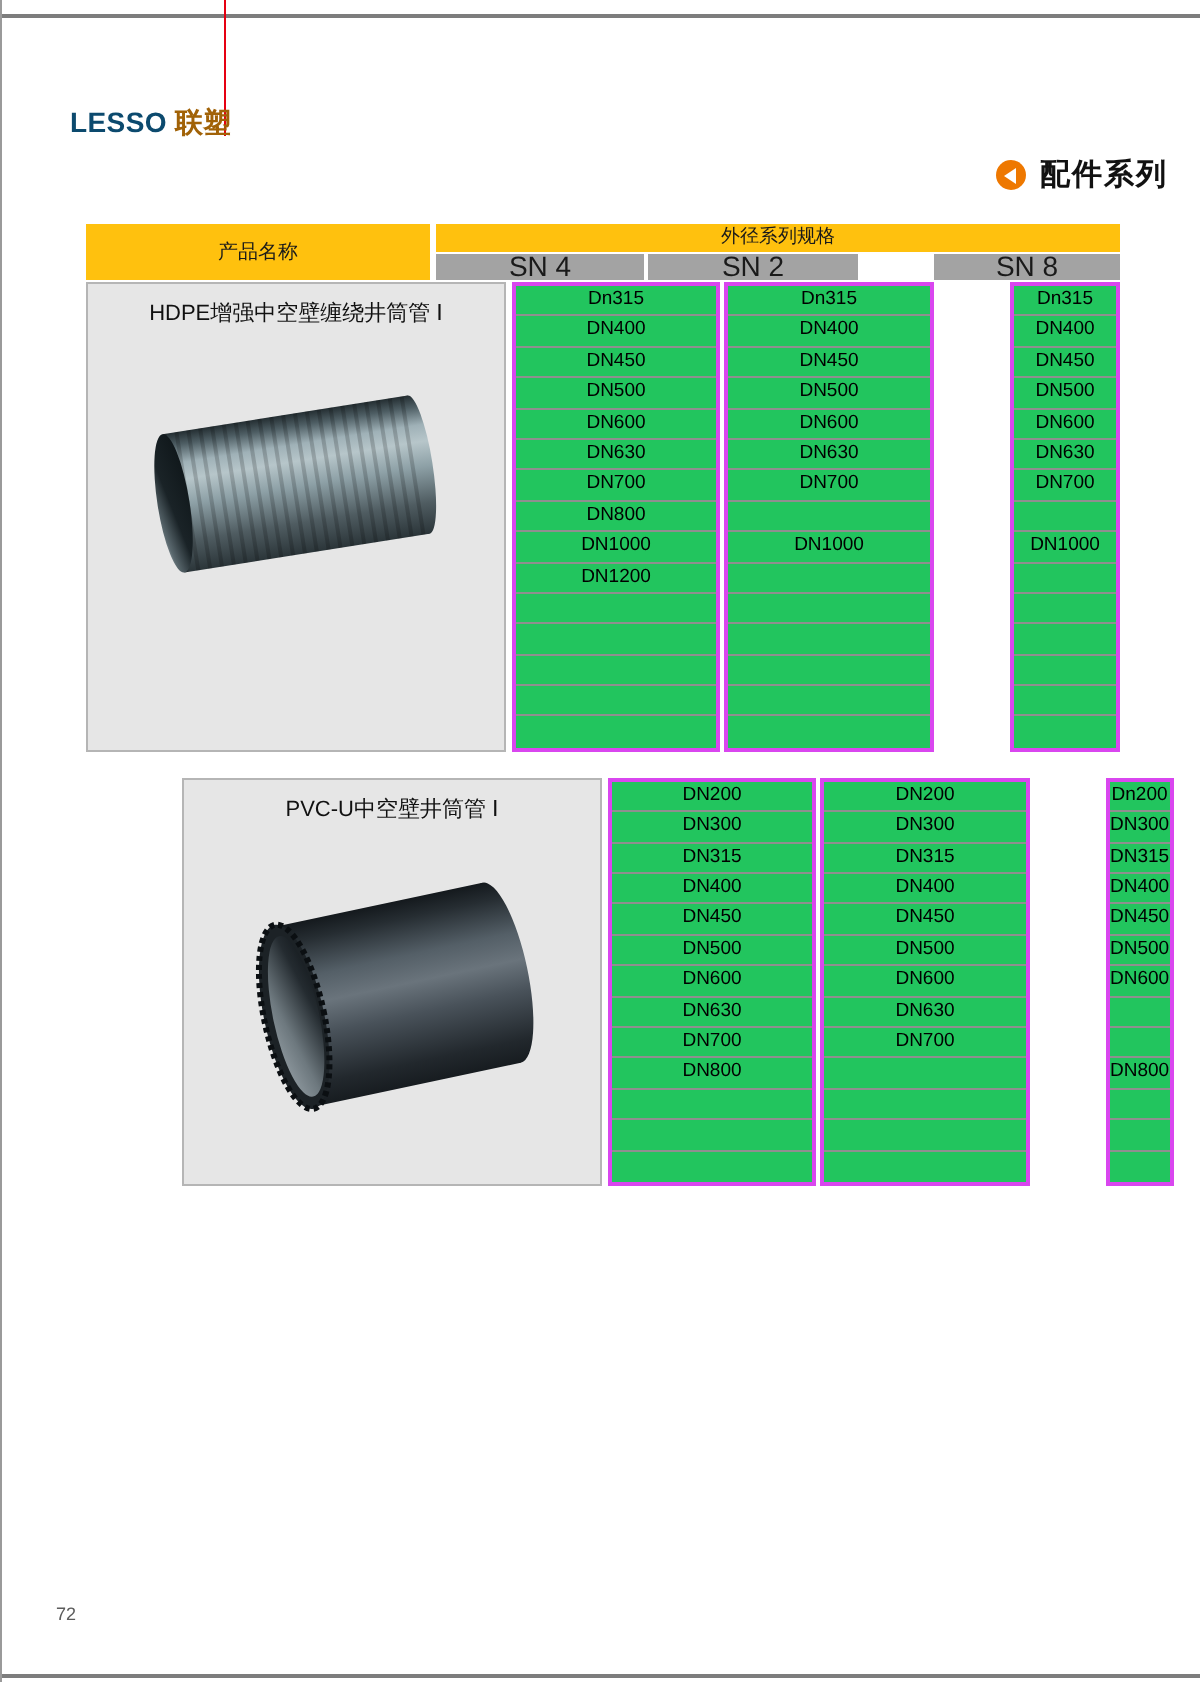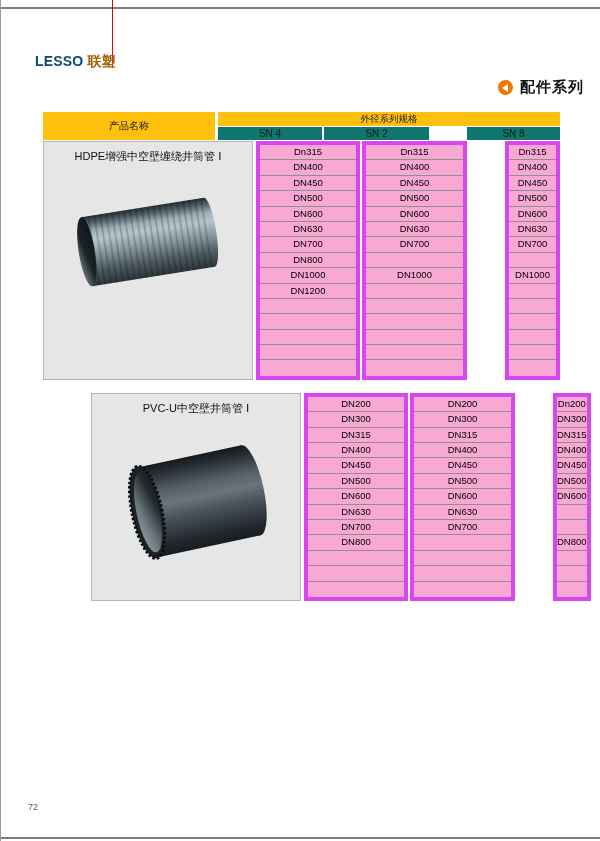--- a/index.html
+++ b/index.html
@@ -21,32 +21,32 @@
   .title-text{font-size:15px;font-weight:700;color:#111;letter-spacing:1px;}
 
   .table-wrap{position:absolute;left:42px;top:112px;width:517px;}
 
   .thead{display:flex;gap:3px;margin-bottom:1px;}
   .th-product{width:172px;flex:0 0 auto;background:#ffc10e;display:flex;align-items:center;justify-content:center;
               font-size:10px;color:#1a1a1a;height:28px;}
   .th-right{flex:1;display:flex;flex-direction:column;gap:1px;justify-content:center;}
   .th-spec{height:14px;line-height:14px;background:#ffc10e;text-align:center;font-size:9.5px;color:#1a1a1a;}
   .sn-row{display:flex;gap:2px;height:13px;}
-  .sn-cell{background:#0f766e;text-align:center;font-size:10px;line-height:13px;color:#1a1a1a;}
+  .sn-cell{background:#a3a3a3;text-align:center;font-size:14px;line-height:13px;color:#1a1a1a;}
   .w0{width:104px;flex:0 0 auto;}
   .w1{width:105px;flex:0 0 auto;}
   .w2{flex:1;margin-left:36px;}
 
   .product-section{display:flex;gap:3px;align-items:stretch;}
   .product-section + .product-section{margin-top:13px;padding-left:48px;}
   .product-cell{width:210px;flex:0 0 auto;background:#e6e6e6;border:1px solid #b5b5b5;box-sizing:border-box;
                 display:flex;flex-direction:column;align-items:center;}
   .product-name{margin-top:7px;font-size:11px;color:#111;text-align:right;}
   .spec-cols{flex:1;display:flex;gap:2px;align-items:flex-start;}
-  .spec-col{border:4px solid #d946ef;background:#f9a8d4;box-sizing:border-box;}
+  .spec-col{border:2px solid #d946ef;background:#22c55e;box-sizing:border-box;}
   .cell{height:15.4px;box-sizing:border-box;border-bottom:1px solid #8f8f8f;
         text-align:center;font-size:9.5px;line-height:14px;color:#000;}
   .cell:last-child{border-bottom:none;}
 
   .pipe-img{display:block;}
   .pipe-spiral-svg{margin-top:28px;}
   .pipe-smooth-svg{margin-top:16px;}
 
   .page-number{position:absolute;left:27px;top:802px;font-size:9px;color:#5c5c5c;}
 </style>

